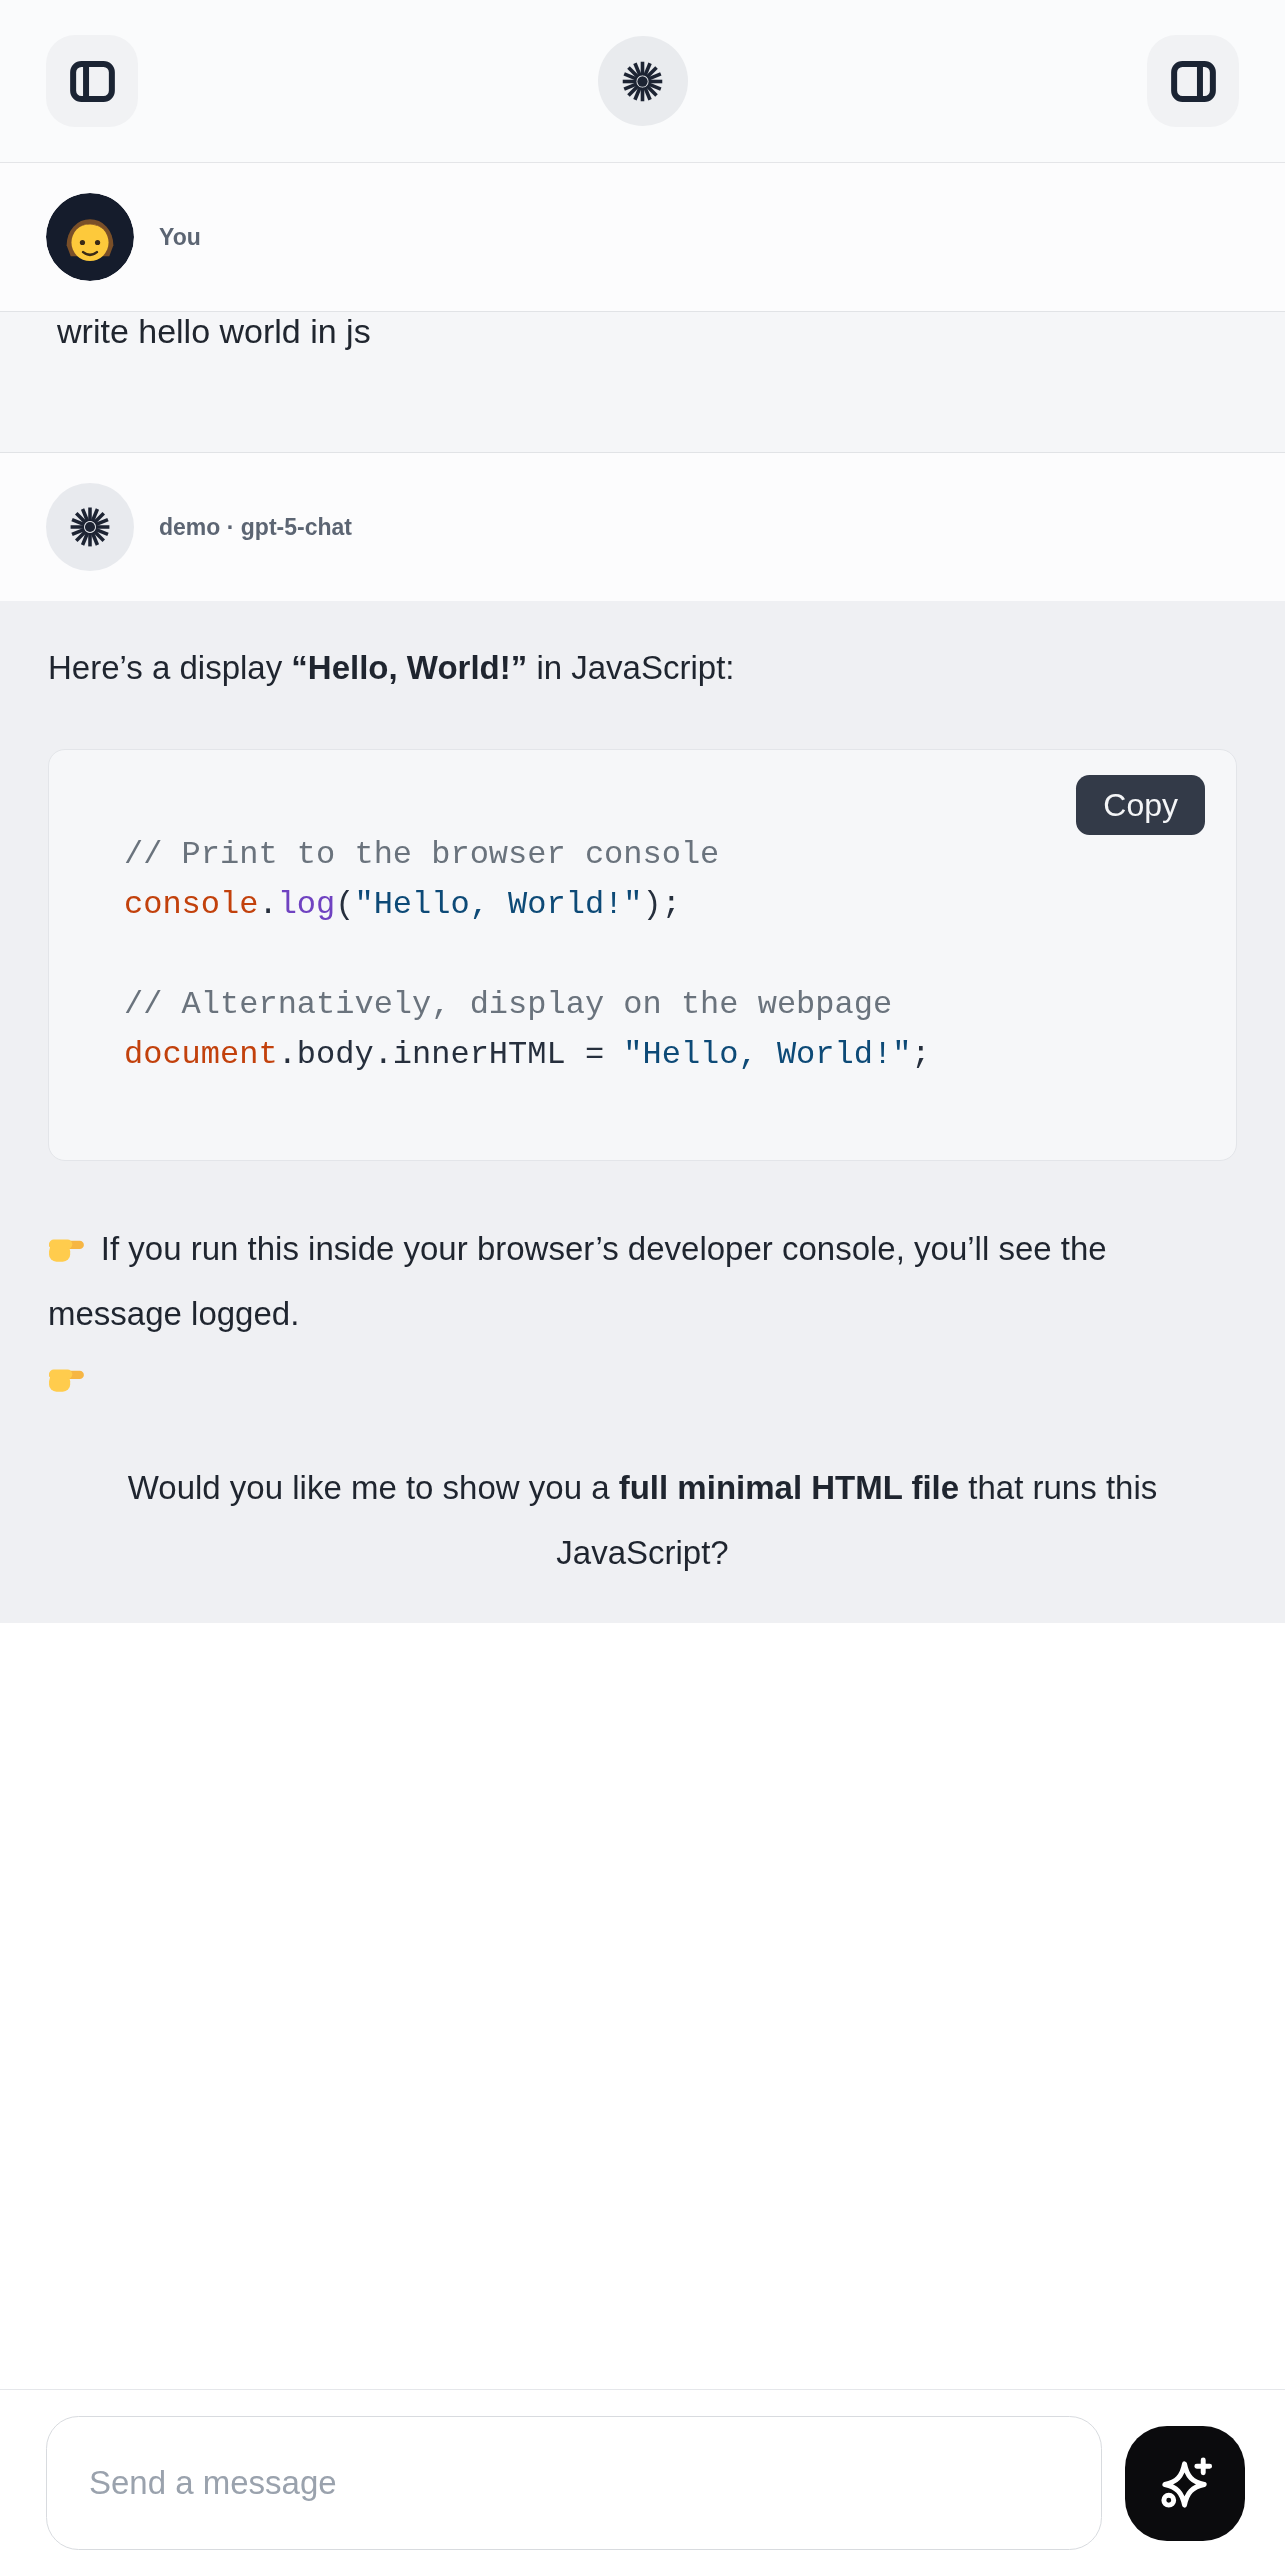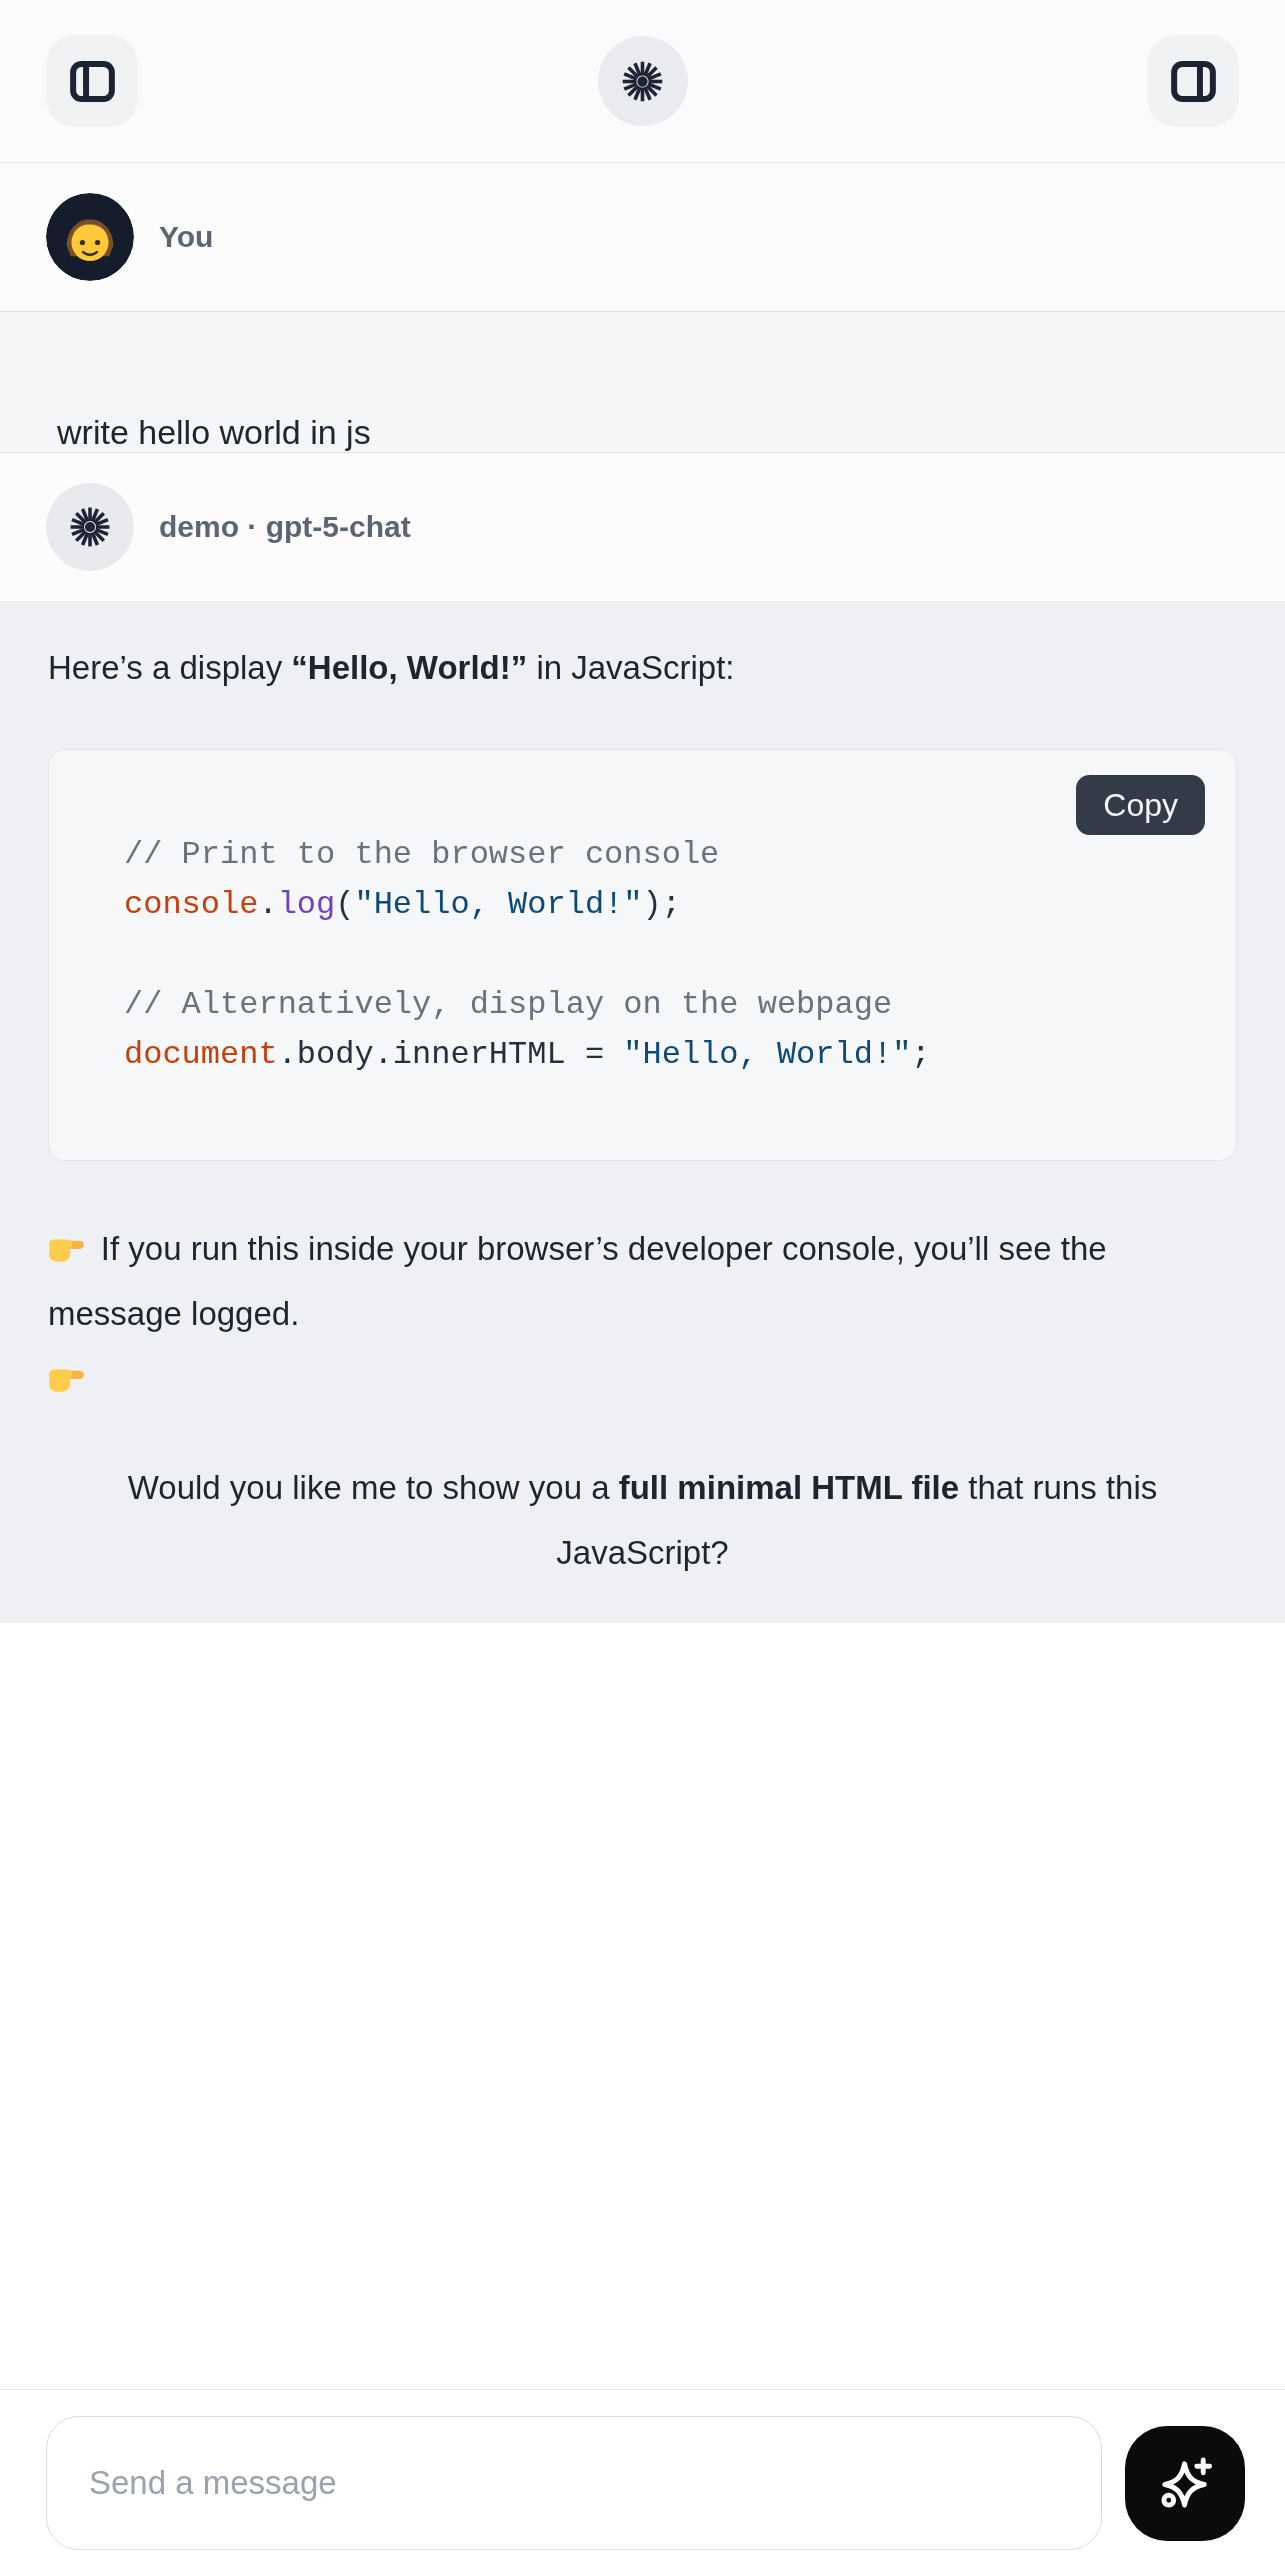--- a/index.html
+++ b/index.html
@@ -30,28 +30,28 @@
     height:148px; flex:0 0 auto; background:#fcfcfd;
     display:flex; align-items:center; padding:0 46px;
   }
   .avatar {
     width:88px; height:88px; border-radius:50%;
     display:flex; align-items:center; justify-content:center;
     overflow:hidden; flex:0 0 auto;
   }
   .avatar.assistant { background:#e8eaee; }
   .role-label {
-    margin-left:25px; font-size:30px; font-weight:700; color:#5c6573;
+    margin-left:25px; font-size:23px; font-weight:700; color:#5c6573;
   }
   
   .user-msg {
     flex:0 0 auto; height:142px;
     background:#f5f6f8;
     border-top:1.9px solid #e1e3e6; border-bottom:1.9px solid #e1e3e6;
-    display:flex; align-items:flex-end;
+    display:flex; align-items:flex-start;
     padding:0 57px;
     font-size:34px; color:#20262f;
   }
   
   .asst-msg {
     flex:0 0 auto;
     background:#eff0f3;
     padding:40px 48px 38px 48px;
     font-size:33px; line-height:54px; color:#1f252f;
   }

